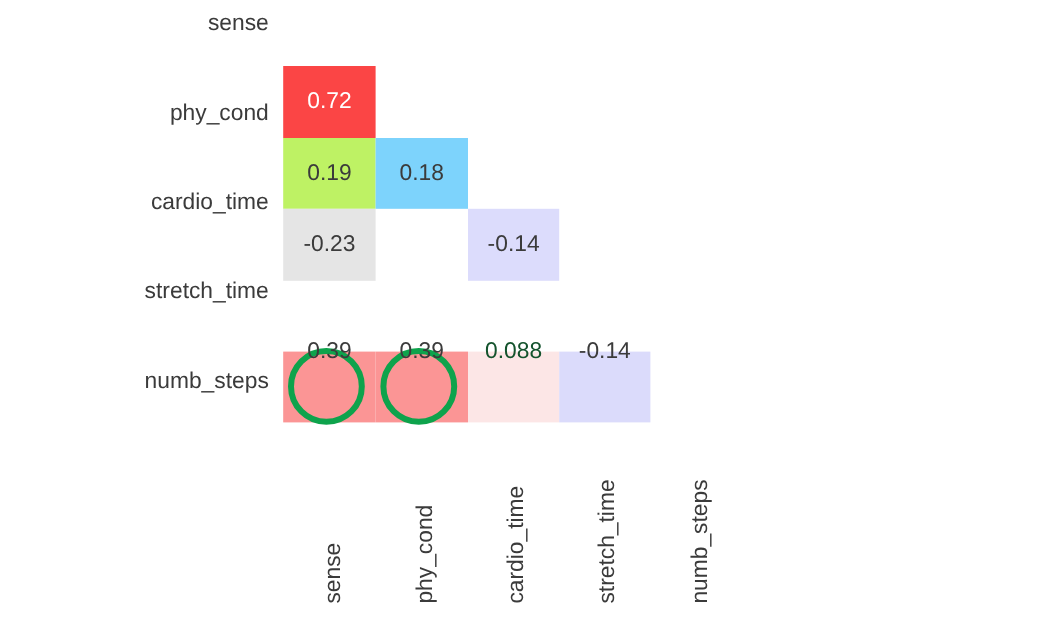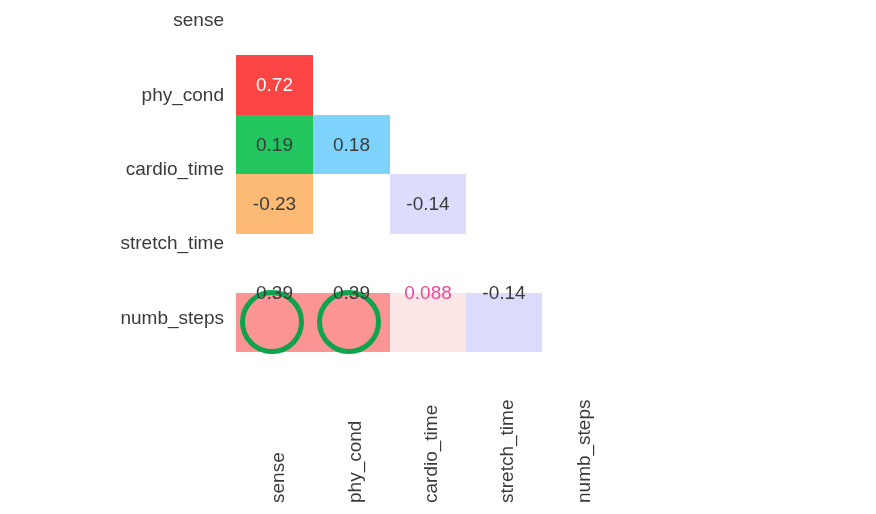--- a/index.html
+++ b/index.html
@@ -78,41 +78,41 @@
   <div class="row-label" style="top:159px;">cardio_time</div>
 
   <div class="row-label" style="top:233px;">stretch_time</div>
 
   <div class="row-label" style="top:308px;">numb_steps</div>
 
   <div class="cell light-text" style="left:236px; top:55px; width:77px; height:60px; background:#fb4545;text-align:center;">
     <span class="cell-value">0.72</span>
   </div>
 
-  <div class="cell" style="left:236px; top:115px; width:77px; height:59px; background:#22c55e;justify-content:center;">
+  <div class="cell" style="left:236px; top:115px; width:77px; height:59px; background:#bef264;justify-content:center;">
     <span class="cell-value">0.19</span>
   </div>
   <div class="cell" style="left:313px; top:115px; width:77px; height:59px; background:#7dd3fc;">
     <span class="cell-value">0.18</span>
   </div>
 
-  <div class="cell" style="left:236px; top:174px; width:77px; height:60px; background:#fdba74;">
+  <div class="cell" style="left:236px; top:174px; width:77px; height:60px; background:#e5e5e5;">
     <span class="cell-value">-0.23</span>
   </div>
   <div class="cell" style="left:390px; top:174px; width:76px; height:60px; background:#dcdcfc;">
     <span class="cell-value">-0.14</span>
   </div>
 
   <div class="cell" style="left: 236px; top: 234px; width: 77px; height: 118px; background: transparent; z-index: 5; color: rgb(59, 59, 59);">
     <span class="cell-value">0.39</span>
   </div>
   <div class="cell" style="left: 313px; top: 234px; width: 77px; height: 118px; background: transparent; z-index: 5; color: rgb(59, 59, 59);">
     <span class="cell-value">0.39</span>
   </div>
-  <div class="cell" style="left: 390px; top: 234px; width: 76px; height: 118px; background: transparent; z-index: 5; color: #ec4899;">
+  <div class="cell" style="left: 390px; top: 234px; width: 76px; height: 118px; background: transparent; z-index: 5; color: #14532d;">
     <span class="cell-value">0.088</span>
   </div>
   <div class="cell" style="left: 466px; top: 234px; width: 76px; height: 118px; background: transparent; z-index: 5; color: rgb(59, 59, 59);">
     <span class="cell-value">-0.14</span>
   </div>
 
   <div class="cell" style="left:236px; top:293px; width:77px; height:59px; background:#fb9595;"></div>
   <div class="cell" style="left:313px; top:293px; width:77px; height:59px; background:#fb9595;"></div>
   <div class="cell" style="left:390px; top:293px; width:76px; height:59px; background:#fce6e6;"></div>
   <div class="cell" style="left:466px; top:293px; width:76px; height:59px; background:#dbdbfb;"></div>

